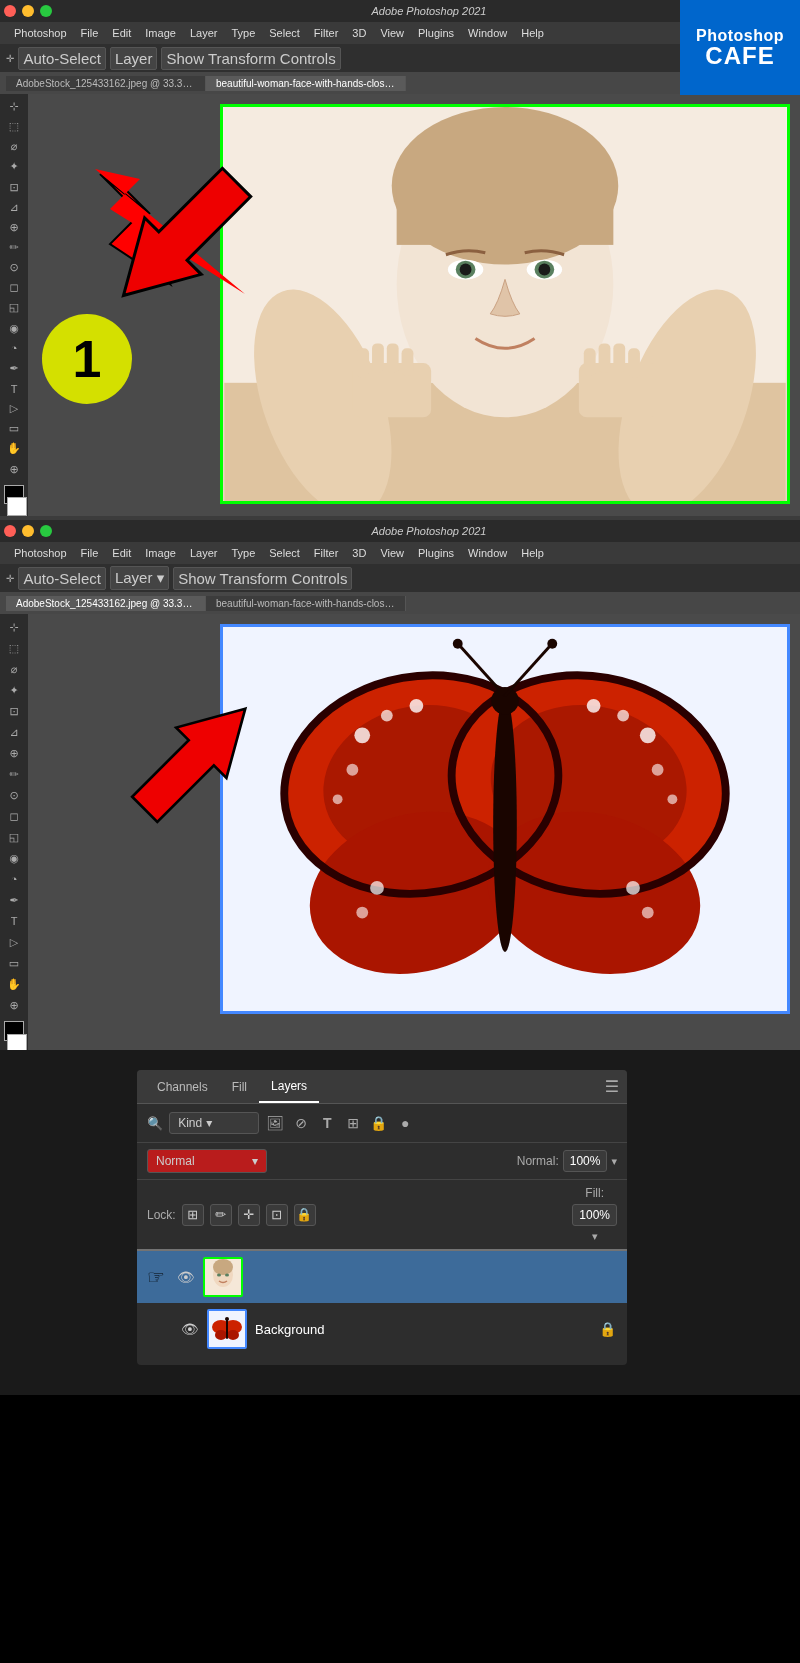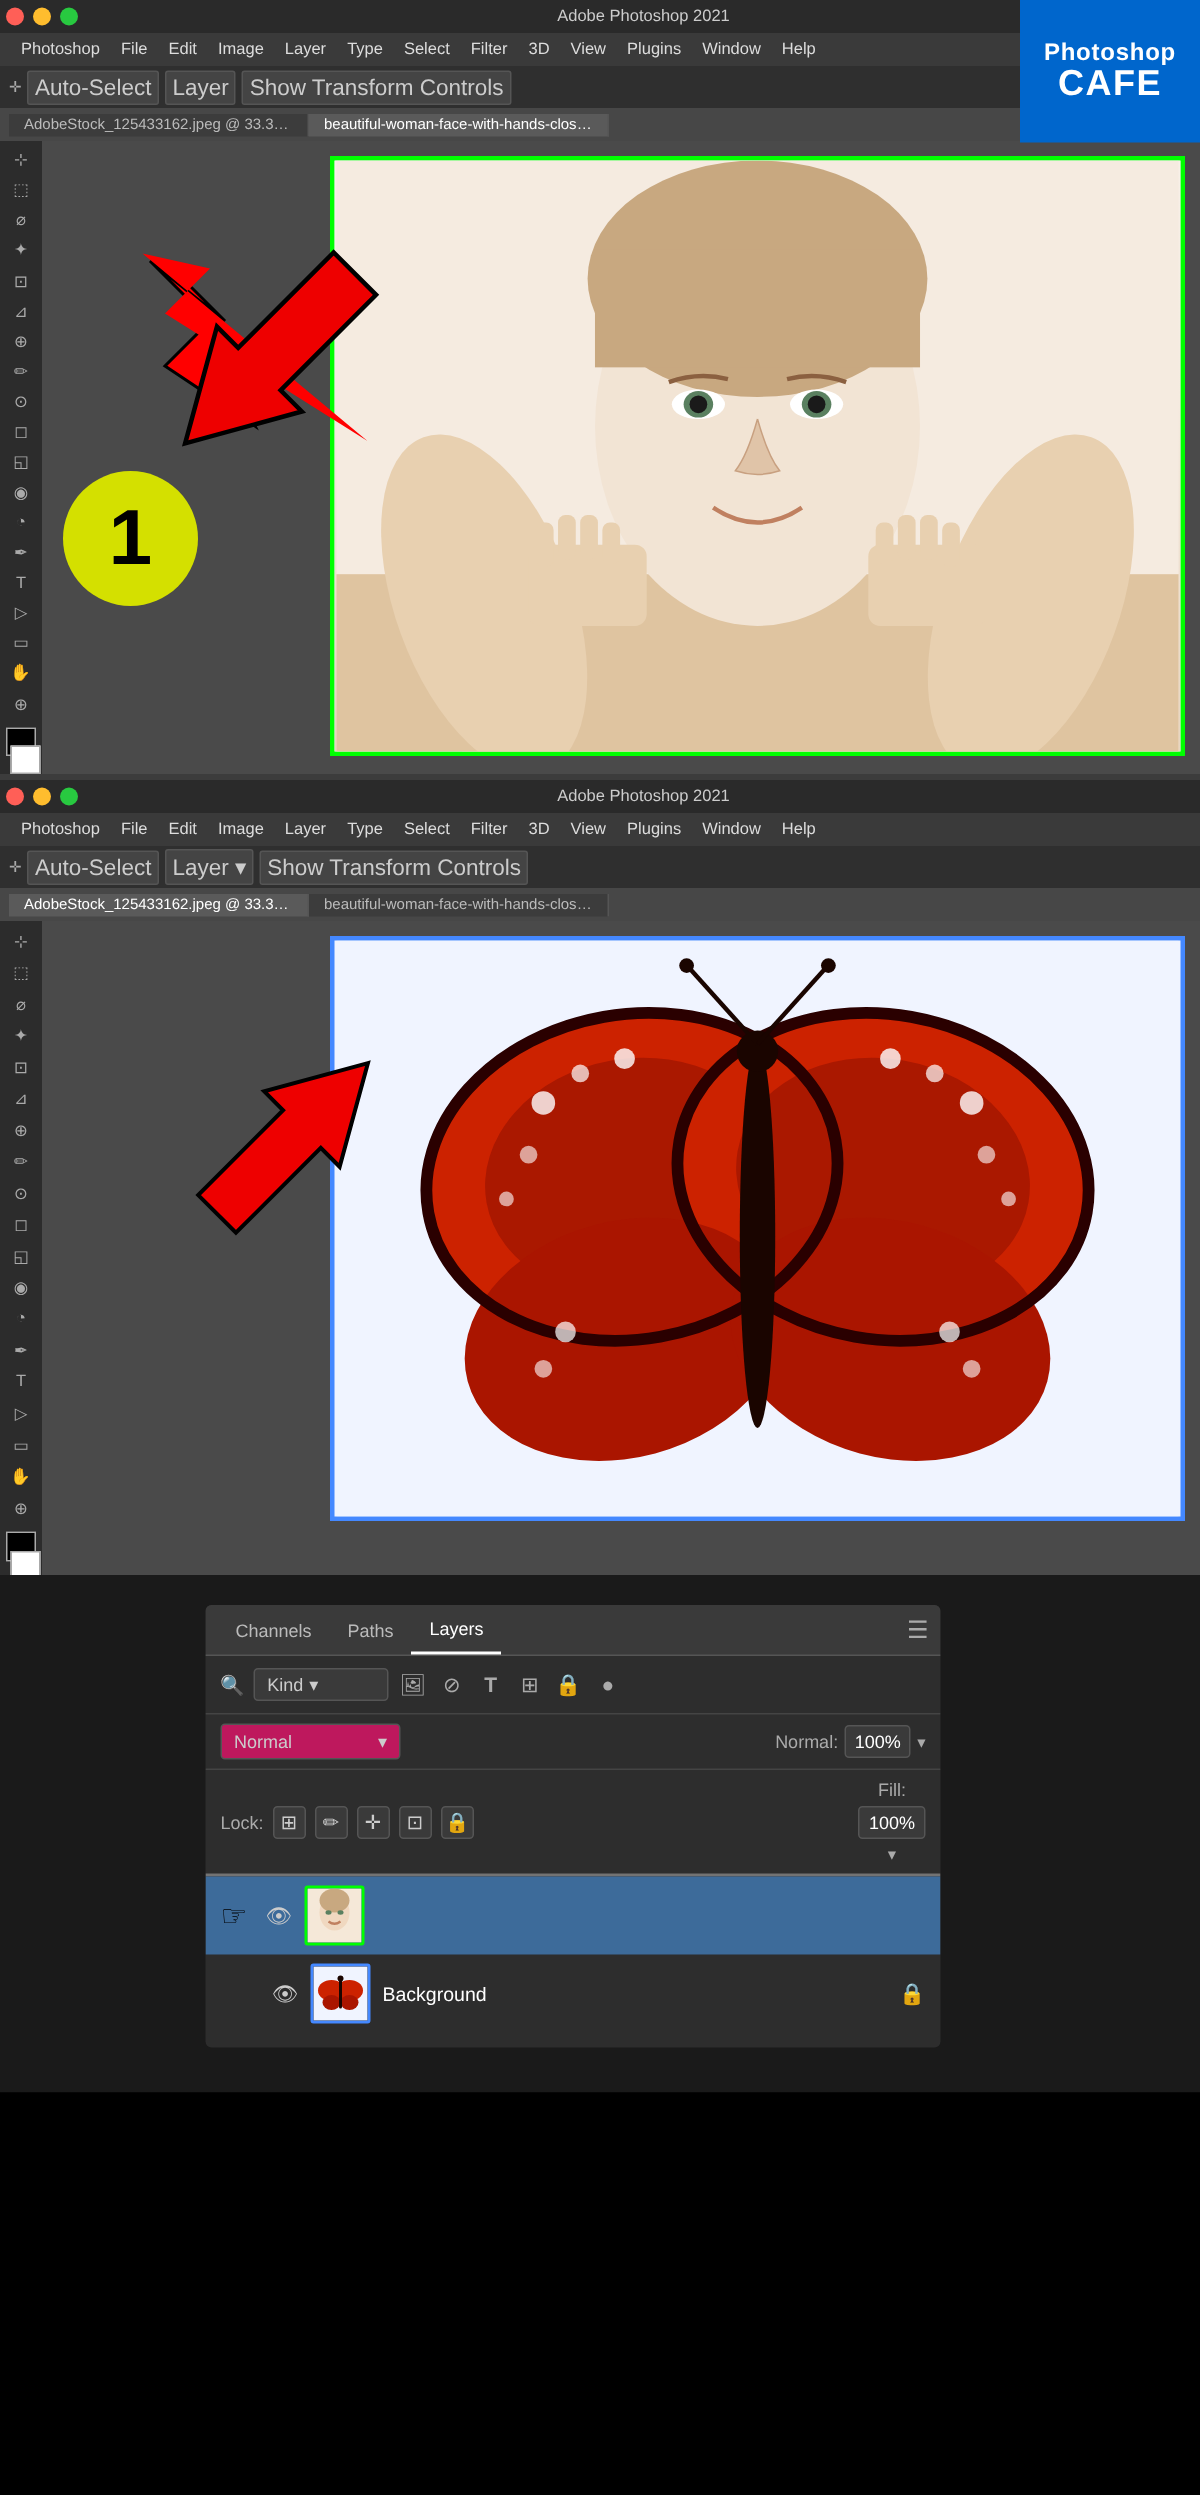--- a/index.html
+++ b/index.html
@@ -13,20 +13,21 @@
       position: relative;
       overflow: hidden;
     }
     .title-bar {
       height: 22px;
       background: #2a2a2a;
       display: flex;
       align-items: center;
       padding: 0 4px;
       gap: 6px;
+      font-style: italic;
     }
     .traffic-light { width: 12px; height: 12px; border-radius: 50%; }
     .tl-red { background: #ff5f57; }
     .tl-yellow { background: #ffbd2e; }
     .tl-green { background: #28c940; }
     .title-bar-text {
       color: #ccc;
       font-size: 11px;
       margin-left: 4px;
       flex: 1;
@@ -286,21 +287,21 @@
     .panel-blend-row {
       display: flex;
       align-items: center;
       padding: 6px 10px;
       gap: 8px;
       border-bottom: 1px solid #444;
     }
     .blend-dropdown {
       display: flex;
       align-items: center;
-      background: #be185d;
+      background: #b91c1c;
       border: 1px solid #555;
       border-radius: 3px;
       padding: 4px 8px;
       color: #ccc;
       font-size: 12px;
       gap: 4px;
       cursor: pointer;
       min-width: 120px;
     }
     .opacity-group {
@@ -671,21 +672,21 @@
         </svg>
       </div>
     </div>
   </div>
 
   <div style="background:#1a1a1a;padding:20px 155px 30px 119px;">
     <div class="layers-panel">
 
       <div class="panel-tabs-row">
         <div class="panel-tab">Channels</div>
-        <div class="panel-tab">Paths</div>
+        <div class="panel-tab">Fill</div>
         <div class="panel-tab active">Layers</div>
         <span class="panel-menu-icon">☰</span>
       </div>
 
       <div class="panel-filter-row">
         <span style="color:#aaa;font-size:13px;">🔍</span>
         <div class="filter-dropdown">
           <span>Kind</span>
           <span>▾</span>
         </div>

